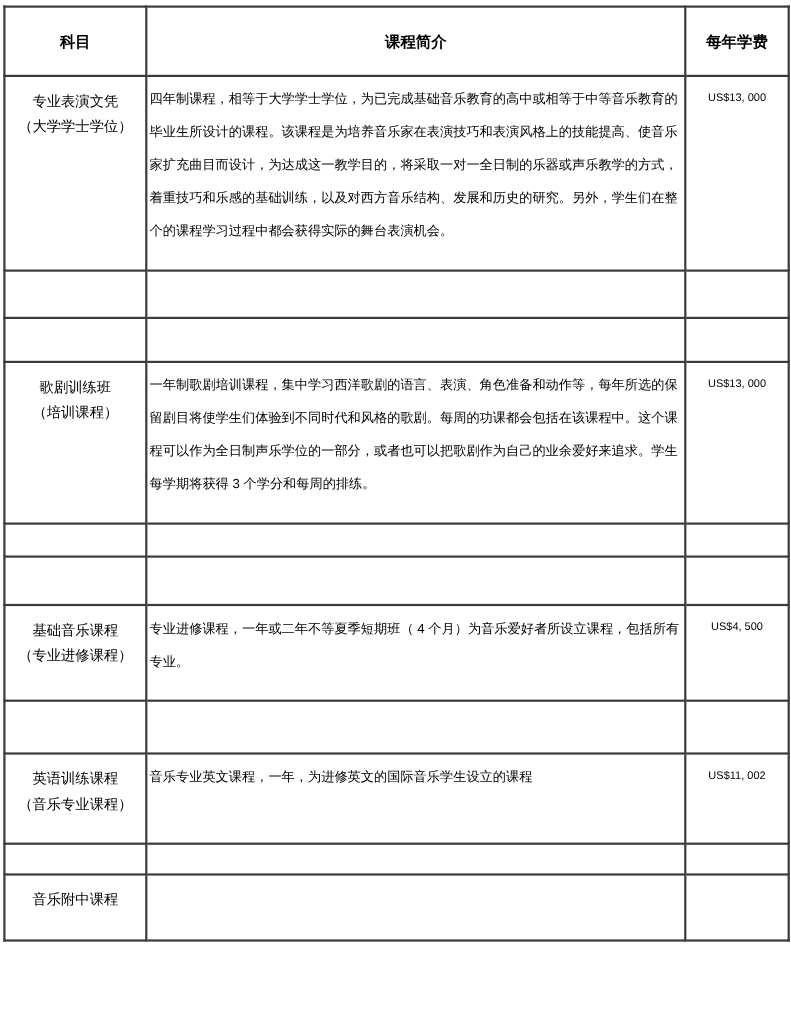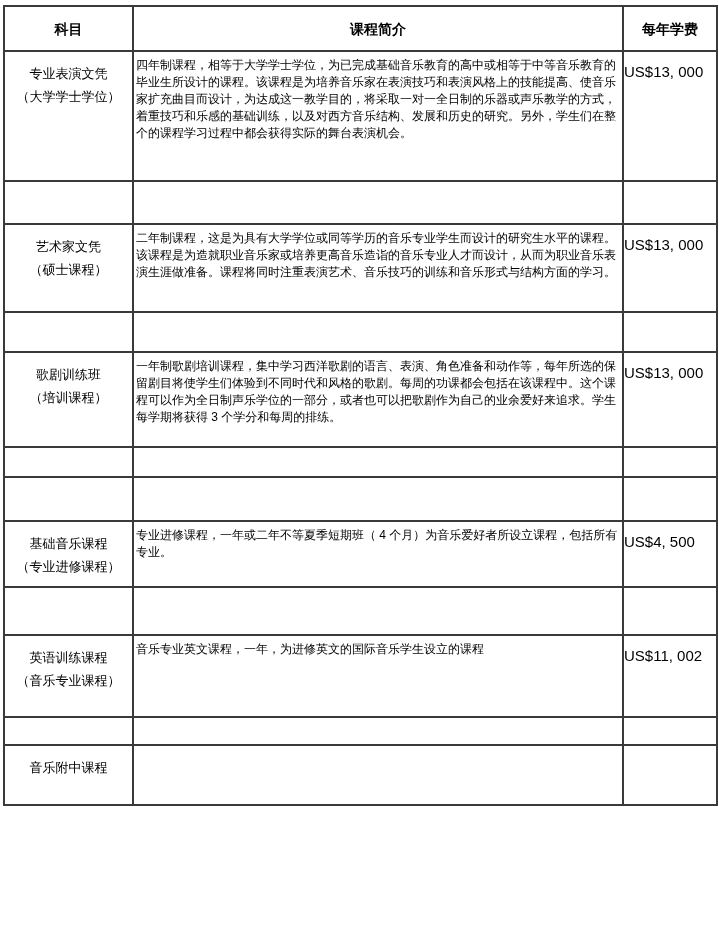--- a/index.html
+++ b/index.html
@@ -39,34 +39,34 @@
     line-height: 18px;
   }
   td.subject {
     text-align: center;
     font-size: 13px;
     line-height: 23px;
     padding-top: 10px;
   }
   td.desc {
     font-size: 12px;
-    line-height: 17px;
+    line-height: 30px;
     padding: 5px 2px 20px 2px;
     text-align: left;
     word-break: break-all;
   }
   td.fee {
-    text-align: left;
-    font-size: 15px;
+    text-align: center;
+    font-size: 10px;
     line-height: 15px;
     padding-top: 12px;
     white-space: nowrap;
   }
   
-  tr.h-header { height: 45px; }
+  tr.h-header { height: 63px; }
   tr.h-r1 { height: 130px; }
   tr.h-s1 { height: 43px; }
   tr.h-r2 { height: 88px; }
   tr.h-s2 { height: 40px; }
   tr.h-r3 { height: 84px; }
   tr.h-s3 { height: 30px; }
   tr.h-r4 { height: 112px; }
   tr.h-s4 { height: 44px; }
   tr.h-r5 { height: 66px; }
   tr.h-s5 { height: 48px; }
@@ -97,28 +97,20 @@
       </td>
       <td class="desc">四年制课程，相等于大学学士学位，为已完成基础音乐教育的高中或相等于中等音乐教育的毕业生所设计的课程。该课程是为培养音乐家在表演技巧和表演风格上的技能提高、使音乐家扩充曲目而设计，为达成这一教学目的，将采取一对一全日制的乐器或声乐教学的方式，着重技巧和乐感的基础训练，以及对西方音乐结构、发展和历史的研究。另外，学生们在整个的课程学习过程中都会获得实际的舞台表演机会。</td>
       <td class="fee">US$13, 000</td>
     </tr>
     <tr class="h-s1">
       <td></td>
       <td></td>
       <td></td>
     </tr>
 
-    <tr class="h-r2">
-      <td class="subject">
-        <div>艺术家文凭</div>
-        <div>（硕士课程）</div>
-      </td>
-      <td class="desc">二年制课程，这是为具有大学学位或同等学历的音乐专业学生而设计的研究生水平的课程。该课程是为造就职业音乐家或培养更高音乐造诣的音乐专业人才而设计，从而为职业音乐表演生涯做准备。课程将同时注重表演艺术、音乐技巧的训练和音乐形式与结构方面的学习。</td>
-      <td class="fee">US$13, 000</td>
-    </tr>
     <tr class="h-s2">
       <td></td>
       <td></td>
       <td></td>
     </tr>
 
     <tr class="h-r3">
       <td class="subject">
         <div>歌剧训练班</div>
         <div>（培训课程）</div>

